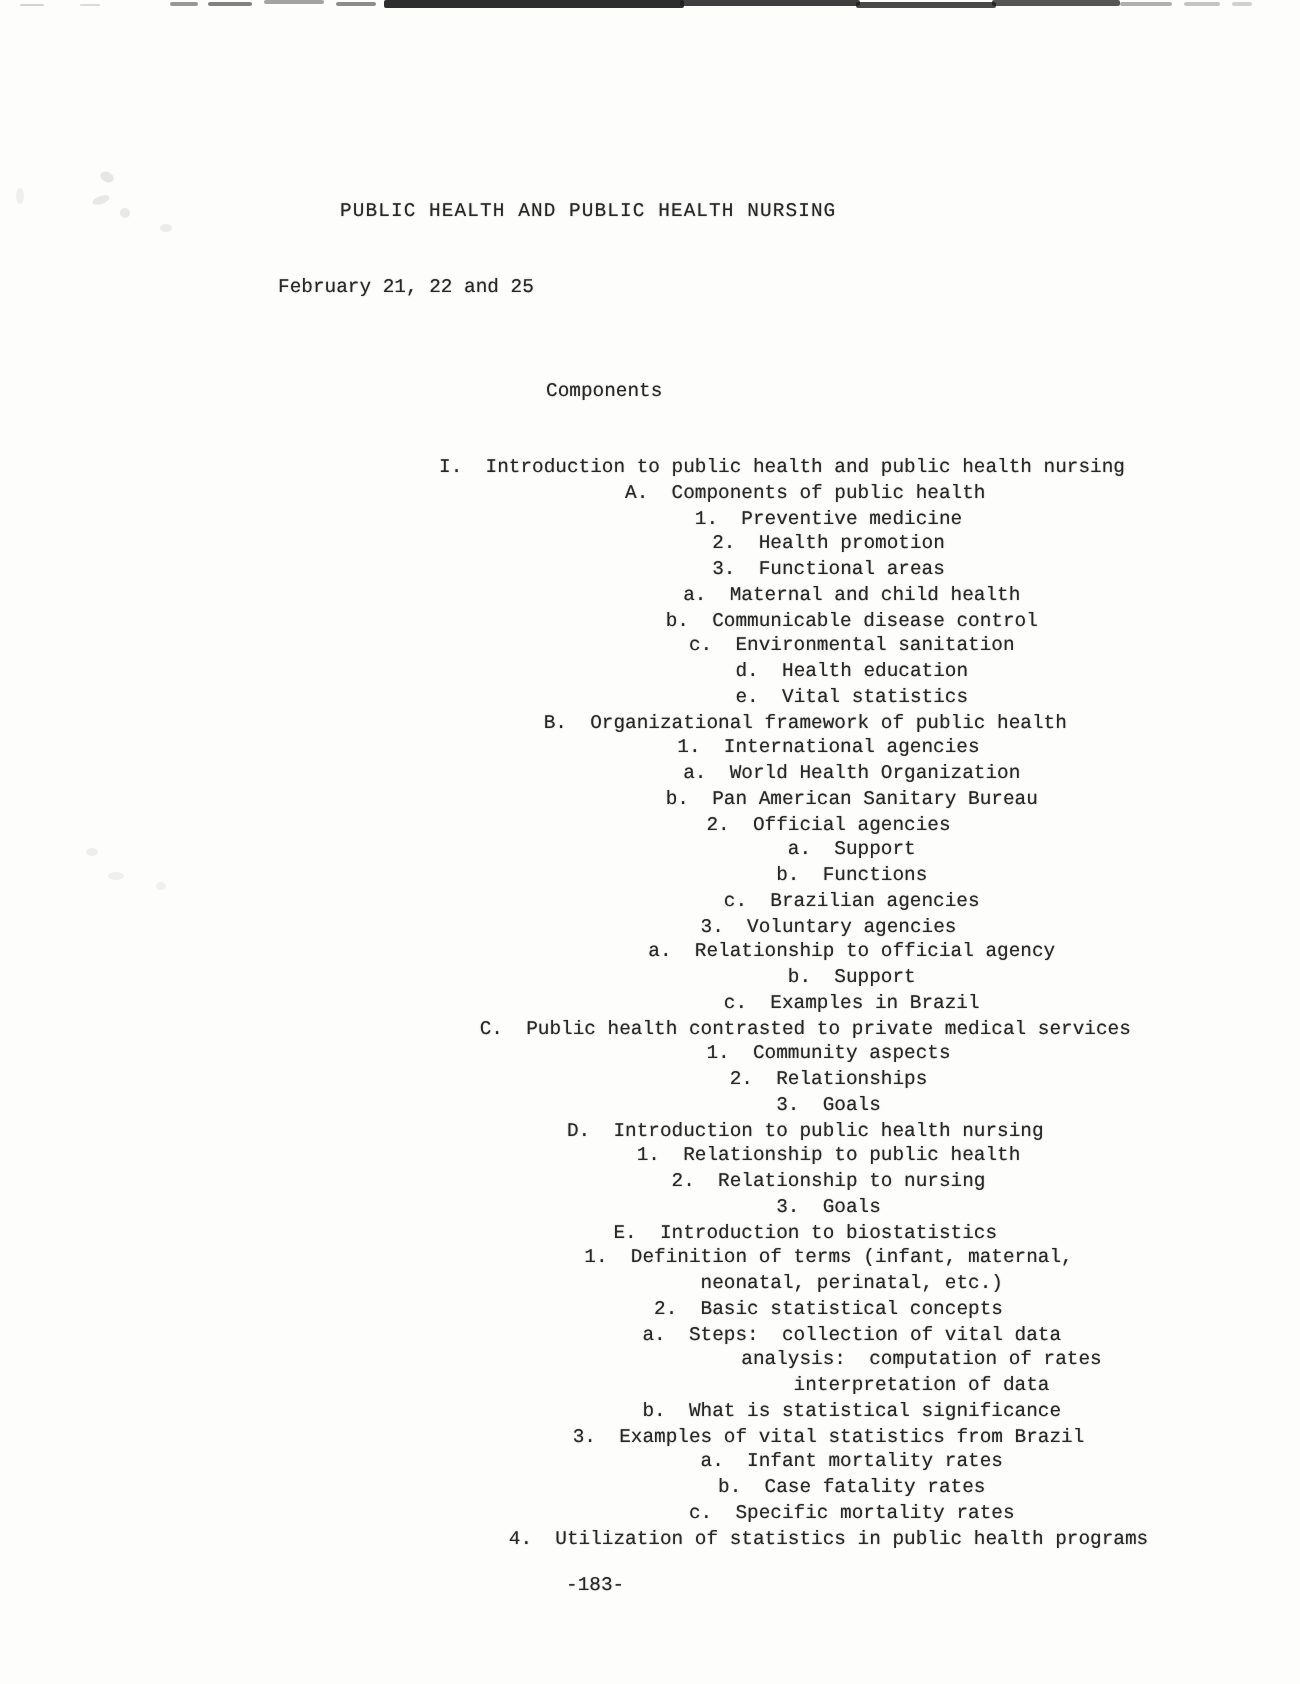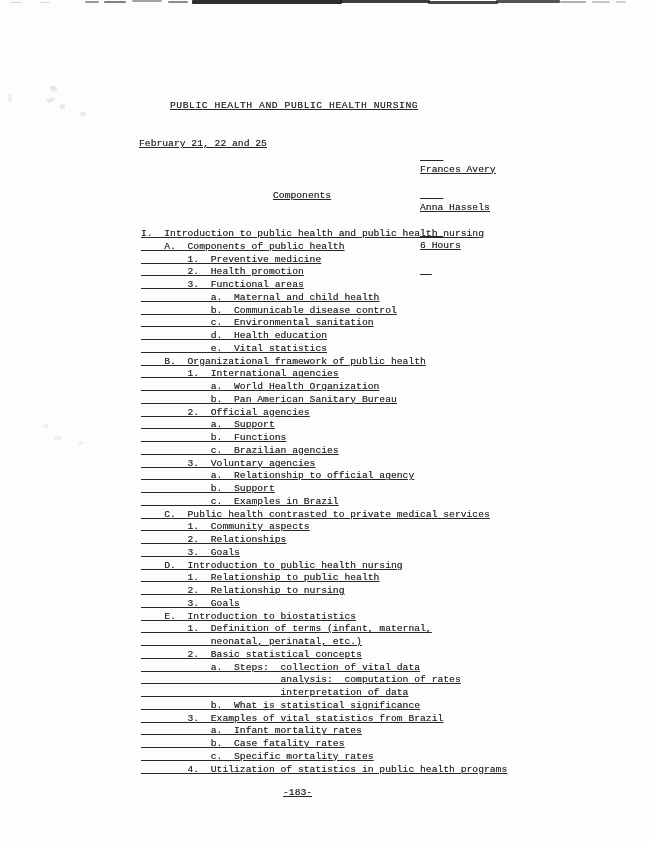--- a/index.html
+++ b/index.html
@@ -14,35 +14,34 @@
     background:#fdfdfc;
     color:#2b2b2b;
   }
   .typeline{
     position:absolute;
     font-size:9.7px;
     line-height:12.75px;
     white-space:pre;
     color:#272727;
     text-shadow:0 0 0.6px rgba(30,30,30,0.55);
-    text-decoration:underline;
   }
   .doc-title{
     top:100px;left:170px;
     letter-spacing:0.55px;
   }
   .date-line{ top:138px;left:139px; }
   .credit-block{ top:138px;left:420px; }
   .credit-block div{ height:12.6px; }
   .subtitle{ top:190px;left:273px; }
   .outline{
     top:228px;left:141px;
     width:500px;
   }
-  .outline div{ height:12.75px; }
+  .outline div{ height:12.75px;text-align:center; }
   .page-number{ top:787px;left:283px; }
 
   
   .artifact{position:absolute;pointer-events:none;}
   .seg{position:absolute;background:#1c1c1c;border-radius:1px;}
   .s1{left:85px;top:1px;width:14px;height:2px;opacity:.45;}
   .s2{left:104px;top:1px;width:22px;height:2px;opacity:.55;}
   .s3{left:132px;top:0;width:30px;height:2px;opacity:.4;}
   .s4{left:168px;top:1px;width:20px;height:2px;opacity:.5;}
   .s5{left:192px;top:0;width:150px;height:4px;opacity:.92;}
@@ -95,25 +94,20 @@
       <div class="smudge m5"></div>
       <div class="smudge m6"></div>
     <div class="smudge m7"></div>
       <div class="smudge m8"></div>
   </div>
 
   <div class="typeline doc-title">PUBLIC HEALTH AND PUBLIC HEALTH NURSING</div>
 
   <div class="typeline date-line">February 21, 22 and 25</div>
 
-  <div class="typeline credit-block">
-    <div>Frances Avery</div>
-    <div>Anna Hassels</div>
-    <div>6 Hours</div>
-  </div>
 
   <div class="typeline subtitle">Components</div>
 
   <div class="typeline outline"><div>I.  Introduction to public health and public health nursing</div><div>    A.  Components of public health</div><div>        1.  Preventive medicine</div><div>        2.  Health promotion</div><div>        3.  Functional areas</div><div>            a.  Maternal and child health</div><div>            b.  Communicable disease control</div><div>            c.  Environmental sanitation</div><div>            d.  Health education</div><div>            e.  Vital statistics</div><div>    B.  Organizational framework of public health</div><div>        1.  International agencies</div><div>            a.  World Health Organization</div><div>            b.  Pan American Sanitary Bureau</div><div>        2.  Official agencies</div><div>            a.  Support</div><div>            b.  Functions</div><div>            c.  Brazilian agencies</div><div>        3.  Voluntary agencies</div><div>            a.  Relationship to official agency</div><div>            b.  Support</div><div>            c.  Examples in Brazil</div><div>    C.  Public health contrasted to private medical services</div><div>        1.  Community aspects</div><div>        2.  Relationships</div><div>        3.  Goals</div><div>    D.  Introduction to public health nursing</div><div>        1.  Relationship to public health</div><div>        2.  Relationship to nursing</div><div>        3.  Goals</div><div>    E.  Introduction to biostatistics</div><div>        1.  Definition of terms (infant, maternal,</div><div>            neonatal, perinatal, etc.)</div><div>        2.  Basic statistical concepts</div><div>            a.  Steps:  collection of vital data</div><div>                        analysis:  computation of rates</div><div>                        interpretation of data</div><div>            b.  What is statistical significance</div><div>        3.  Examples of vital statistics from Brazil</div><div>            a.  Infant mortality rates</div><div>            b.  Case fatality rates</div><div>            c.  Specific mortality rates</div><div>        4.  Utilization of statistics in public health programs</div></div>
 
   <div class="typeline page-number">-183-</div>
 
 </div>
 
 </body></html>

